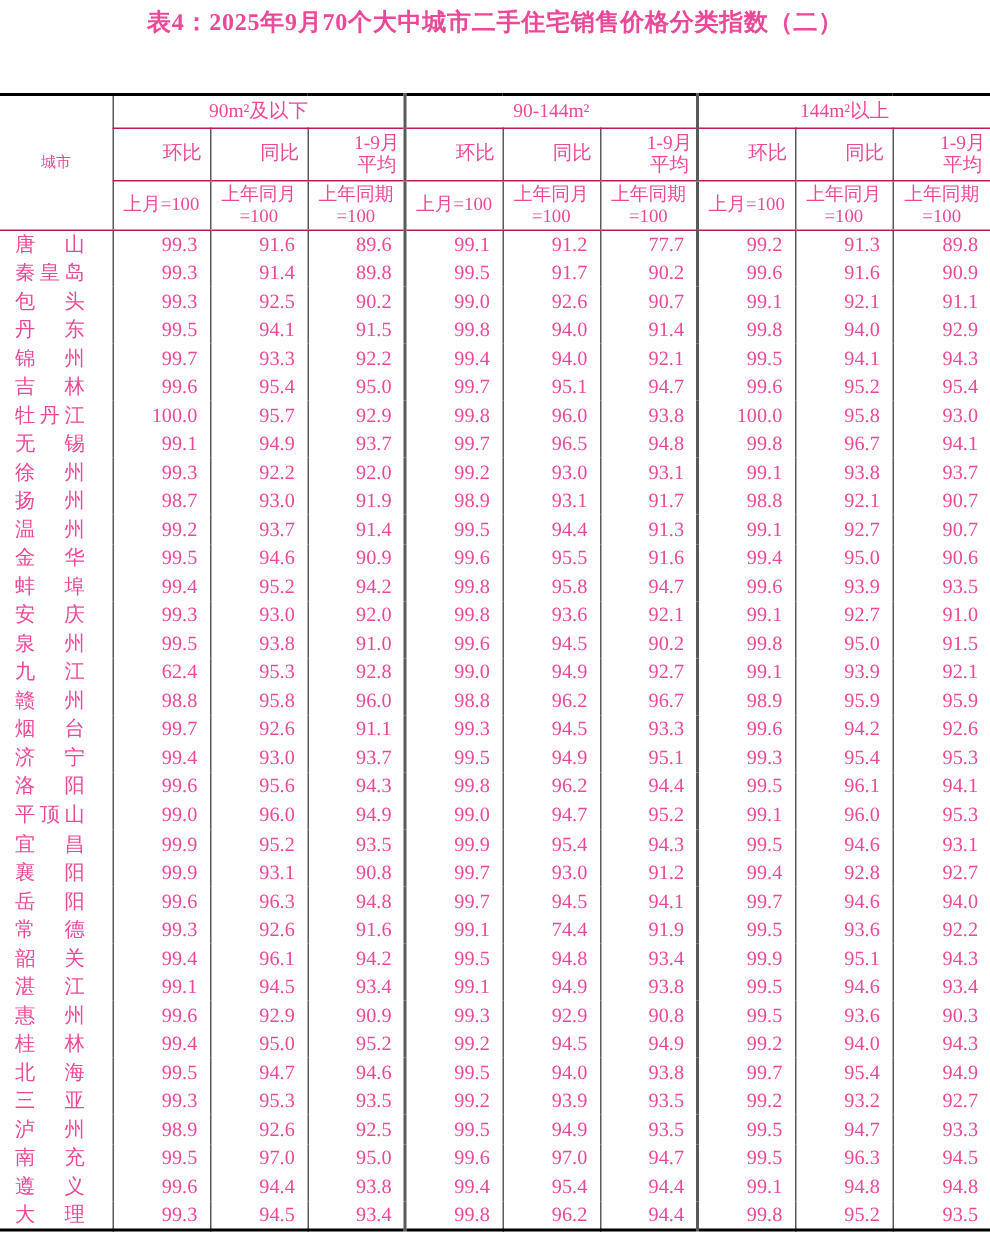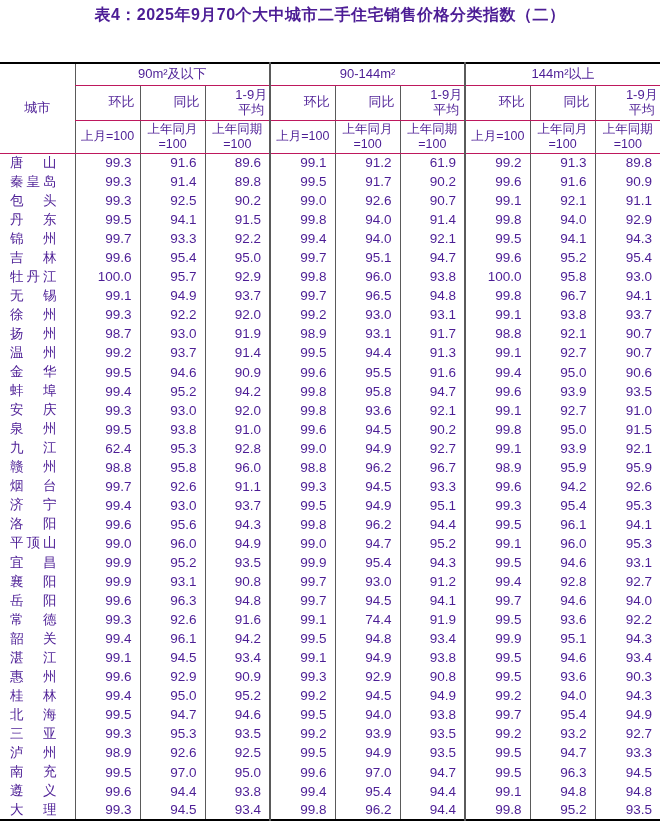--- a/index.html
+++ b/index.html
@@ -2,22 +2,22 @@
 <html lang="zh"><head>
 <meta charset="utf-8">
 <style>
   * { margin: 0; padding: 0; box-sizing: border-box; }
   html, body { background: #ffffff; }
   .page {
     position: relative;
     width: 660px;
     height: 829px;
     background: #ffffff;
-    color: #4c1d95;
-    font-family: Liberation Sans, sans-serif;
+    color: #ec4899;
+    font-family: Liberation Serif, serif;
     overflow: hidden;
   }
   .title {
     position: absolute;
     top: 5px;
     left: 0;
     width: 100%;
     text-align: center;
     font-size: 16px;
     font-weight: bold;
@@ -44,21 +44,21 @@
     vertical-align: middle;
     border-bottom: 1px solid #be185d;
     line-height: 1.15;
   }
   tr.h-group th { height: 22px; }
   tr.h-metric th { height: 35px; padding-left: 28px; }
   tr.h-base  th { height: 33px; font-size: 12.5px; }
   .prewrap { white-space: pre-line; margin-left: 36px; }
   .vline { border-left: 1px solid #5a5a5a; }
   .gline { border-left: 2px solid #5a5a5a; }
-  th.city-head { vertical-align: middle; font-size: 13px; }
+  th.city-head { vertical-align: middle; font-size: 10px; }
   tbody td {
     font-size: 13.5px;
     vertical-align: middle;
     height: 19px;
   }
   tbody td.val {
     text-align: right;
     padding-right: 8px;
     font-variant-numeric: tabular-nums;
   }
@@ -132,21 +132,21 @@
             <div class="city-just">
               <span>唐</span>
               <span>山</span>
             </div>
           </td>
           <td class="val vline">99.3</td>
           <td class="val vline">91.6</td>
           <td class="val vline">89.6</td>
           <td class="val gline">99.1</td>
           <td class="val vline">91.2</td>
-          <td class="val vline">61.9</td>
+          <td class="val vline">77.7</td>
           <td class="val gline">99.2</td>
           <td class="val vline">91.3</td>
           <td class="val vline">89.8</td>
         </tr>
         <tr>
           <td class="city">
             <div class="city-just">
               <span>秦</span>
               <span>皇</span>
               <span>岛</span>

